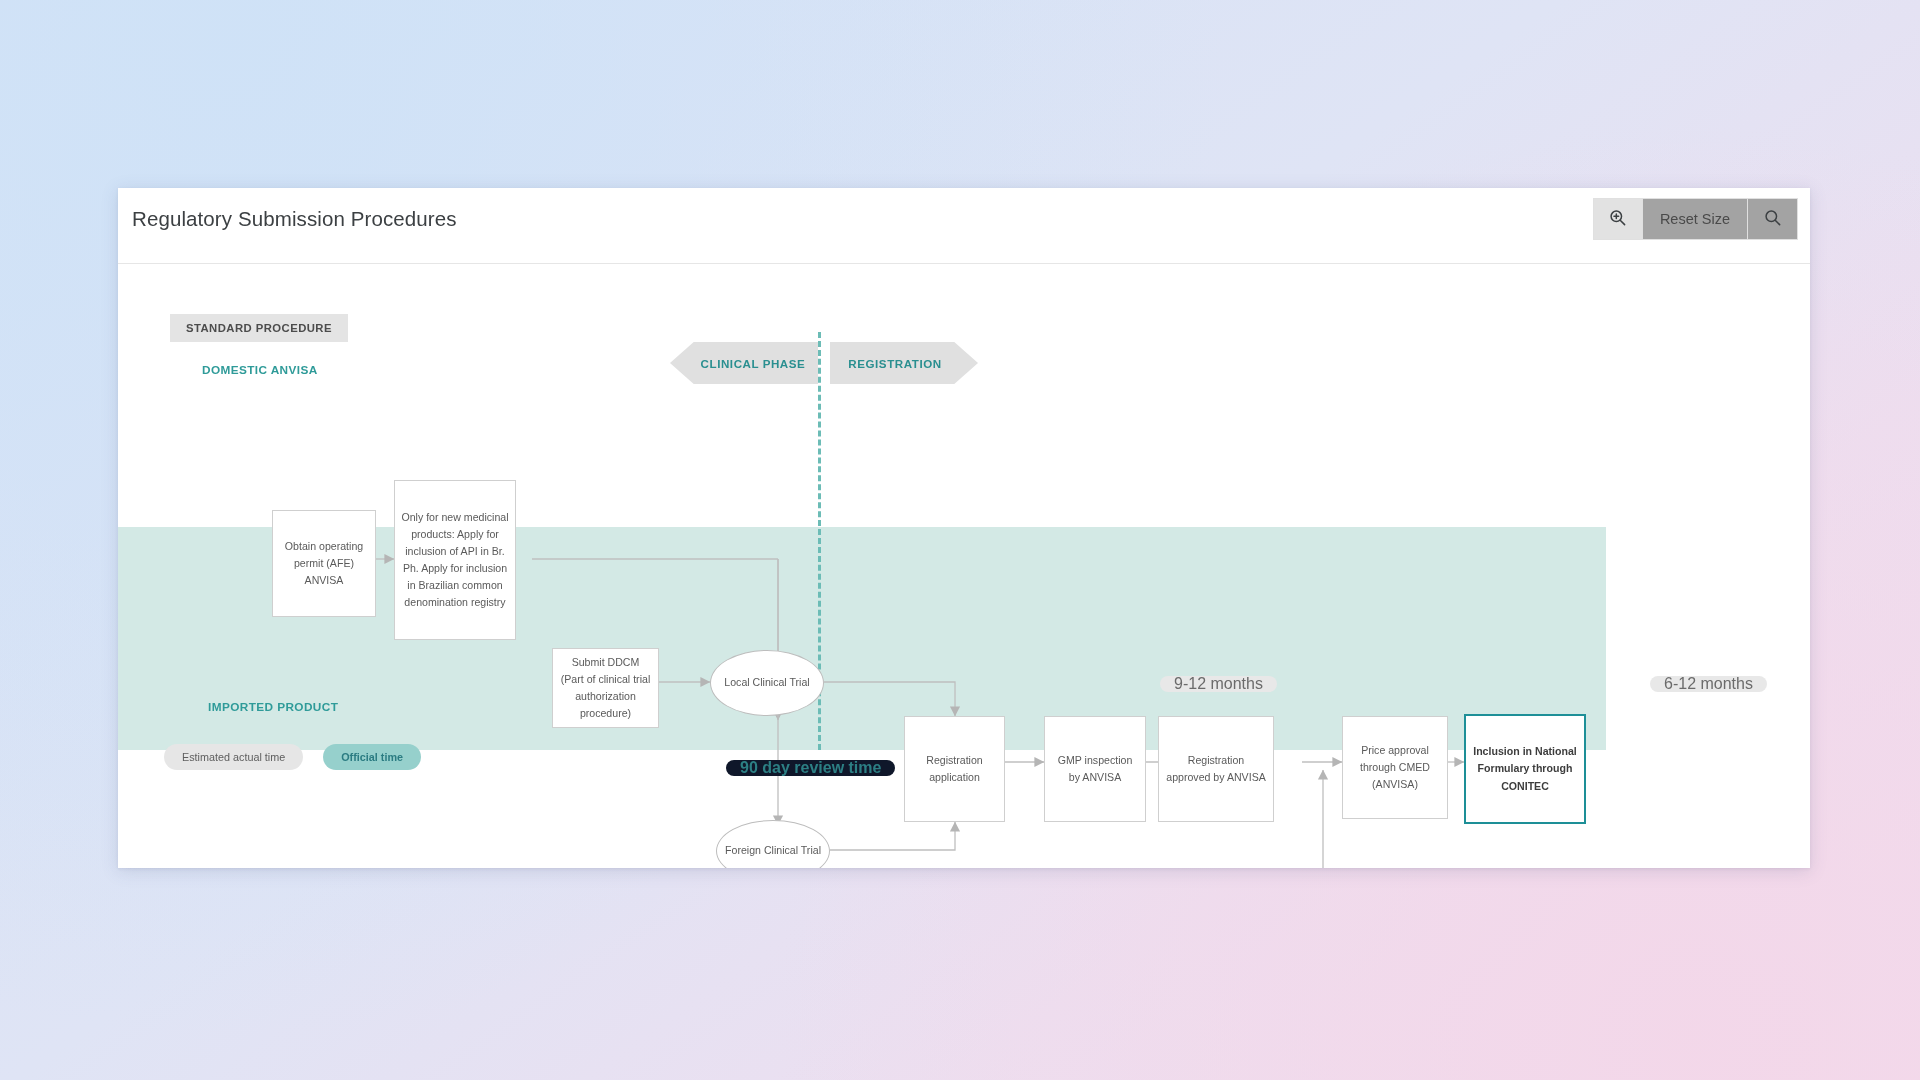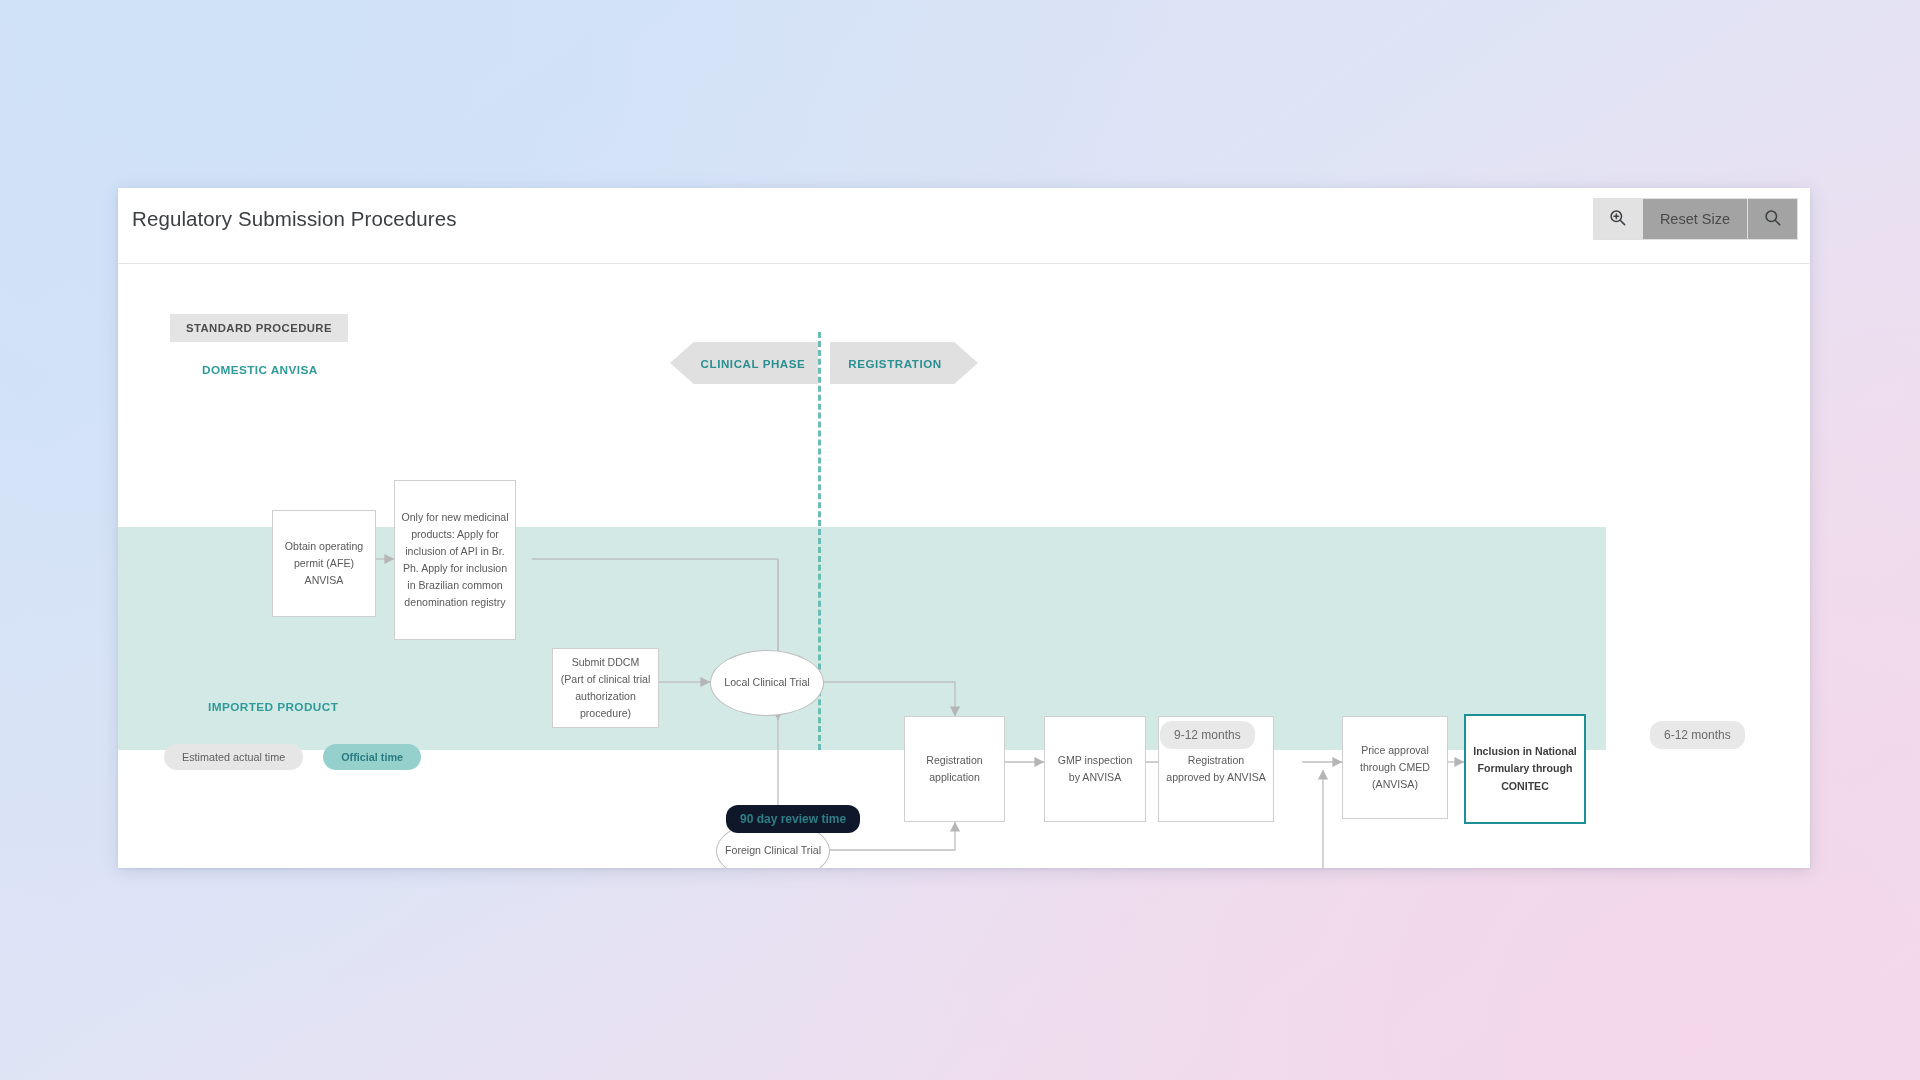--- a/index.html
+++ b/index.html
@@ -146,23 +146,23 @@
   }
   .node.oval {
     border-radius: 50%;
     border-color: #bdbdbd;
   }
 
   
   .time-chip {
     position: absolute;
     display: flex; align-items: center; justify-content: center;
-    height: 28px; padding: 0 14px;
+    height: 16px; padding: 0 14px;
     border-radius: 12px;
-    font-size: 12px; white-space: nowrap; margin-top: 45px;
+    font-size: 16px; white-space: nowrap;
   }
   .time-chip.gray    { background: #e8e8e8; color: #6b6b6b; }
   .time-chip.teal    { background: #0f172a; color: #2c7f84; font-weight: bold; }
 
   
   #legend { position: absolute; left: 46px; top: 494px; display: flex; gap: 20px; }
   .legend-pill {
     display: flex; align-items: center; justify-content: center;
     height: 26px; padding: 0 18px; border-radius: 13px;
     font-size: 10.8px; white-space: nowrap;

